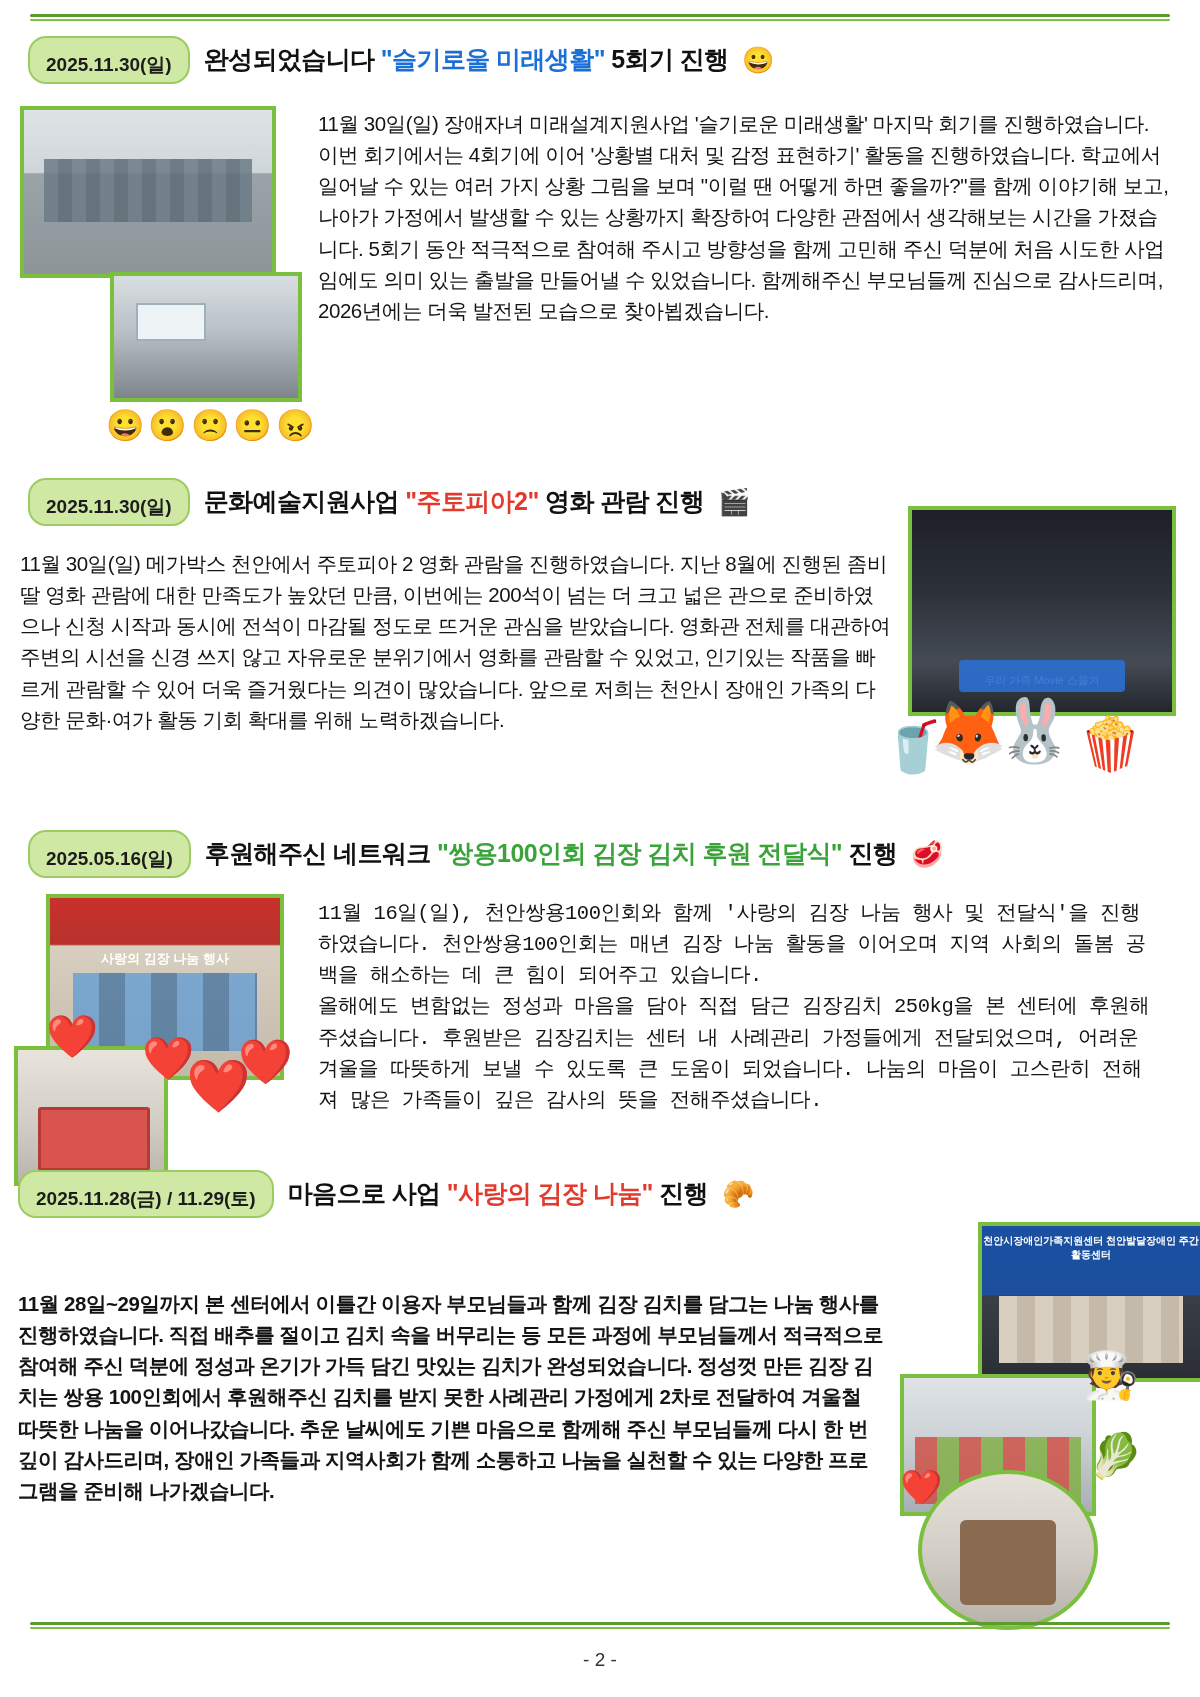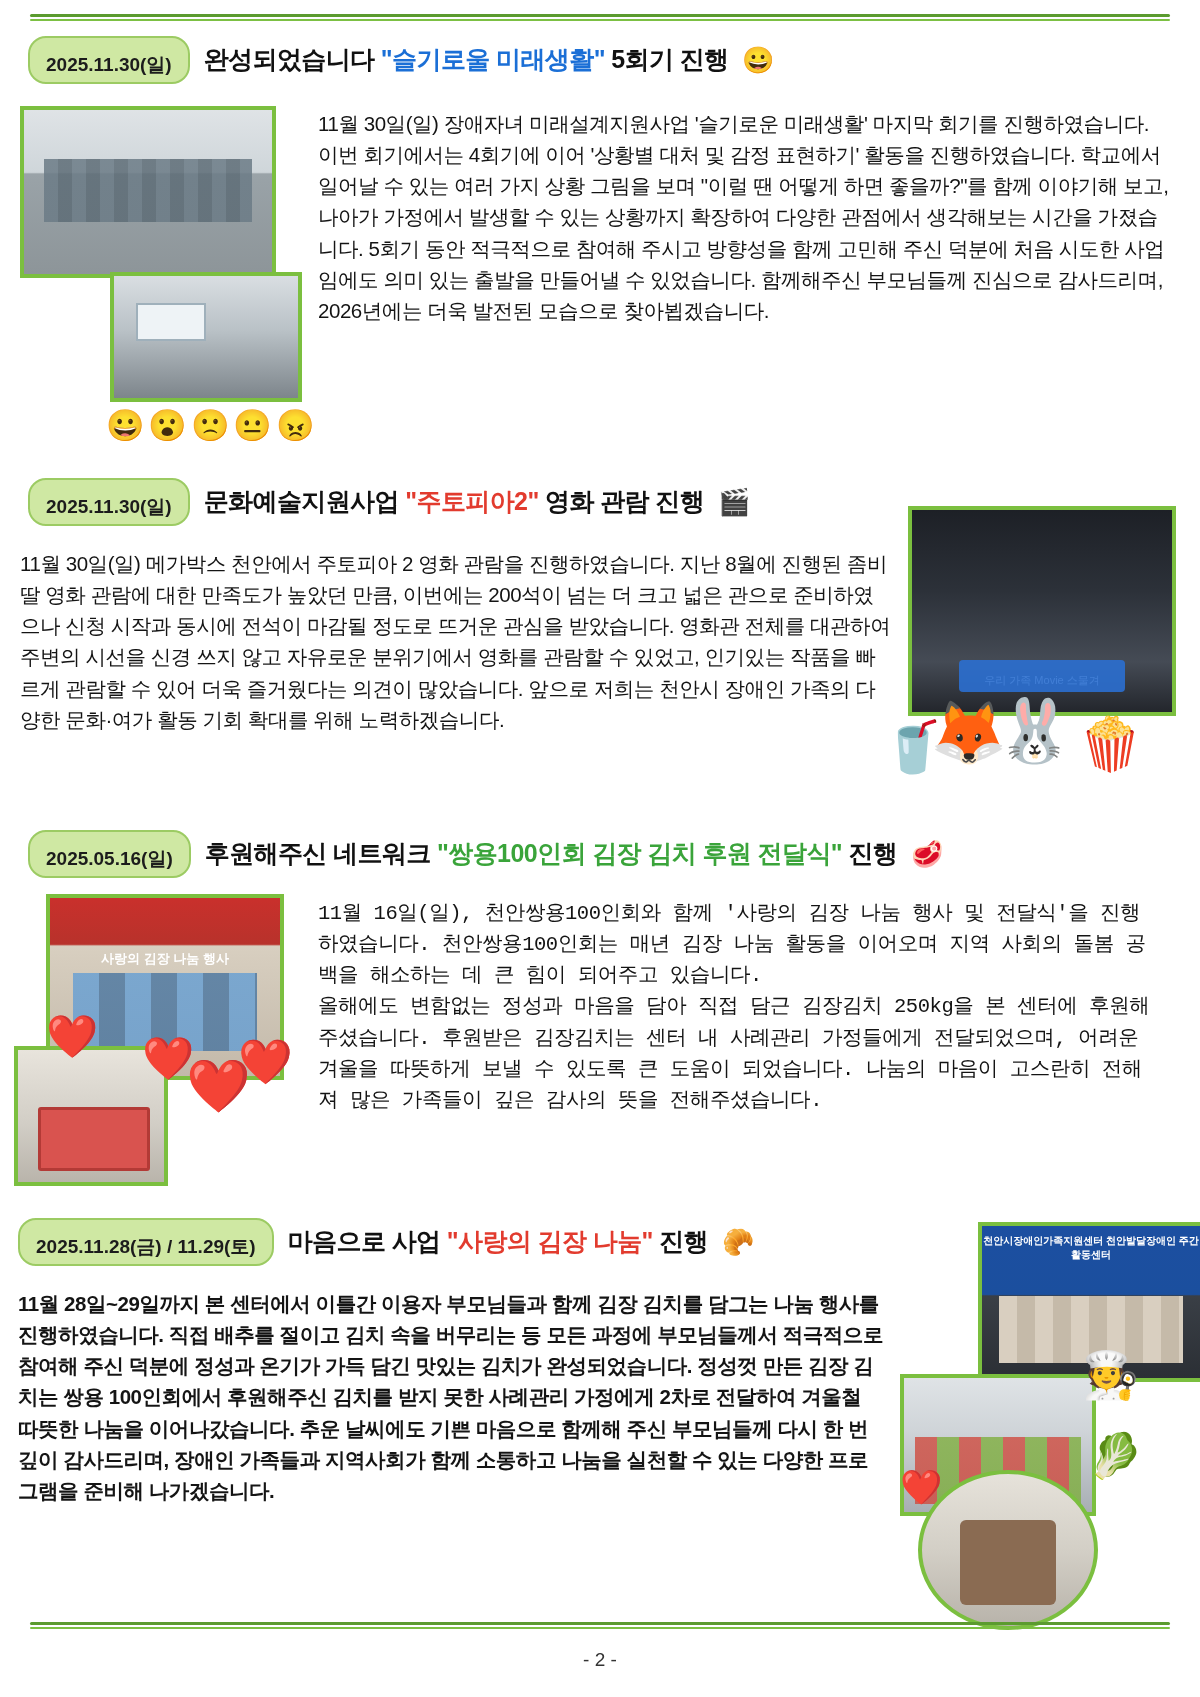--- a/index.html
+++ b/index.html
@@ -234,21 +234,21 @@
   <div class="photo box-red" style="left:14px; top:1046px; width:154px; height:140px;"></div>
 
   <div class="deco" style="left:142px; top:1038px; font-size:42px;">❤️</div>
   <div class="deco" style="left:186px; top:1060px; font-size:52px;">❤️</div>
   <div class="deco" style="left:238px; top:1040px; font-size:44px;">❤️</div>
   <div class="deco" style="left:46px; top:1016px; font-size:42px;">❤️</div>
 
   <div class="body-text" style="position:absolute; left:318px; top:898px; width:838px;font-family:Liberation Mono, monospace;">11월 16일(일), 천안쌍용100인회와 함께 '사랑의 김장 나눔 행사 및 전달식'을 진행하였습니다. 천안쌍용100인회는 매년 김장 나눔 활동을 이어오며 지역 사회의 돌봄 공백을 해소하는 데 큰 힘이 되어주고 있습니다.
 올해에도 변함없는 정성과 마음을 담아 직접 담근 김장김치 250kg을 본 센터에 후원해 주셨습니다. 후원받은 김장김치는 센터 내 사례관리 가정들에게 전달되었으며, 어려운 겨울을 따뜻하게 보낼 수 있도록 큰 도움이 되었습니다. 나눔의 마음이 고스란히 전해져 많은 가족들이 깊은 감사의 뜻을 전해주셨습니다.</div>
 
-  <div class="section" style="left:18px; top:1218px; width:1160px;">
+  <div class="section" style="left:18px; top:1170px; width:1160px;">
     <div class="head-row">
       <span class="date-pill">2025.11.28(금) / 11.29(토)</span>
       <span class="head-title"><span>마음으로 사업 </span><span class="hl-red">"사랑의 김장 나눔"</span><span> 진행</span></span>
       <span class="head-emoji">🥐</span>
     </div>
   </div>
 
   <div class="photo banner-blue" style="left:950px; top:1222px; width:226px; height:160px;">
     <span style="position:absolute; left:0; right:0; top:8px; text-align:center; font-size:10px; font-weight:700; color:#fff;">천안시장애인가족지원센터 천안발달장애인 주간활동센터</span>
   </div>

